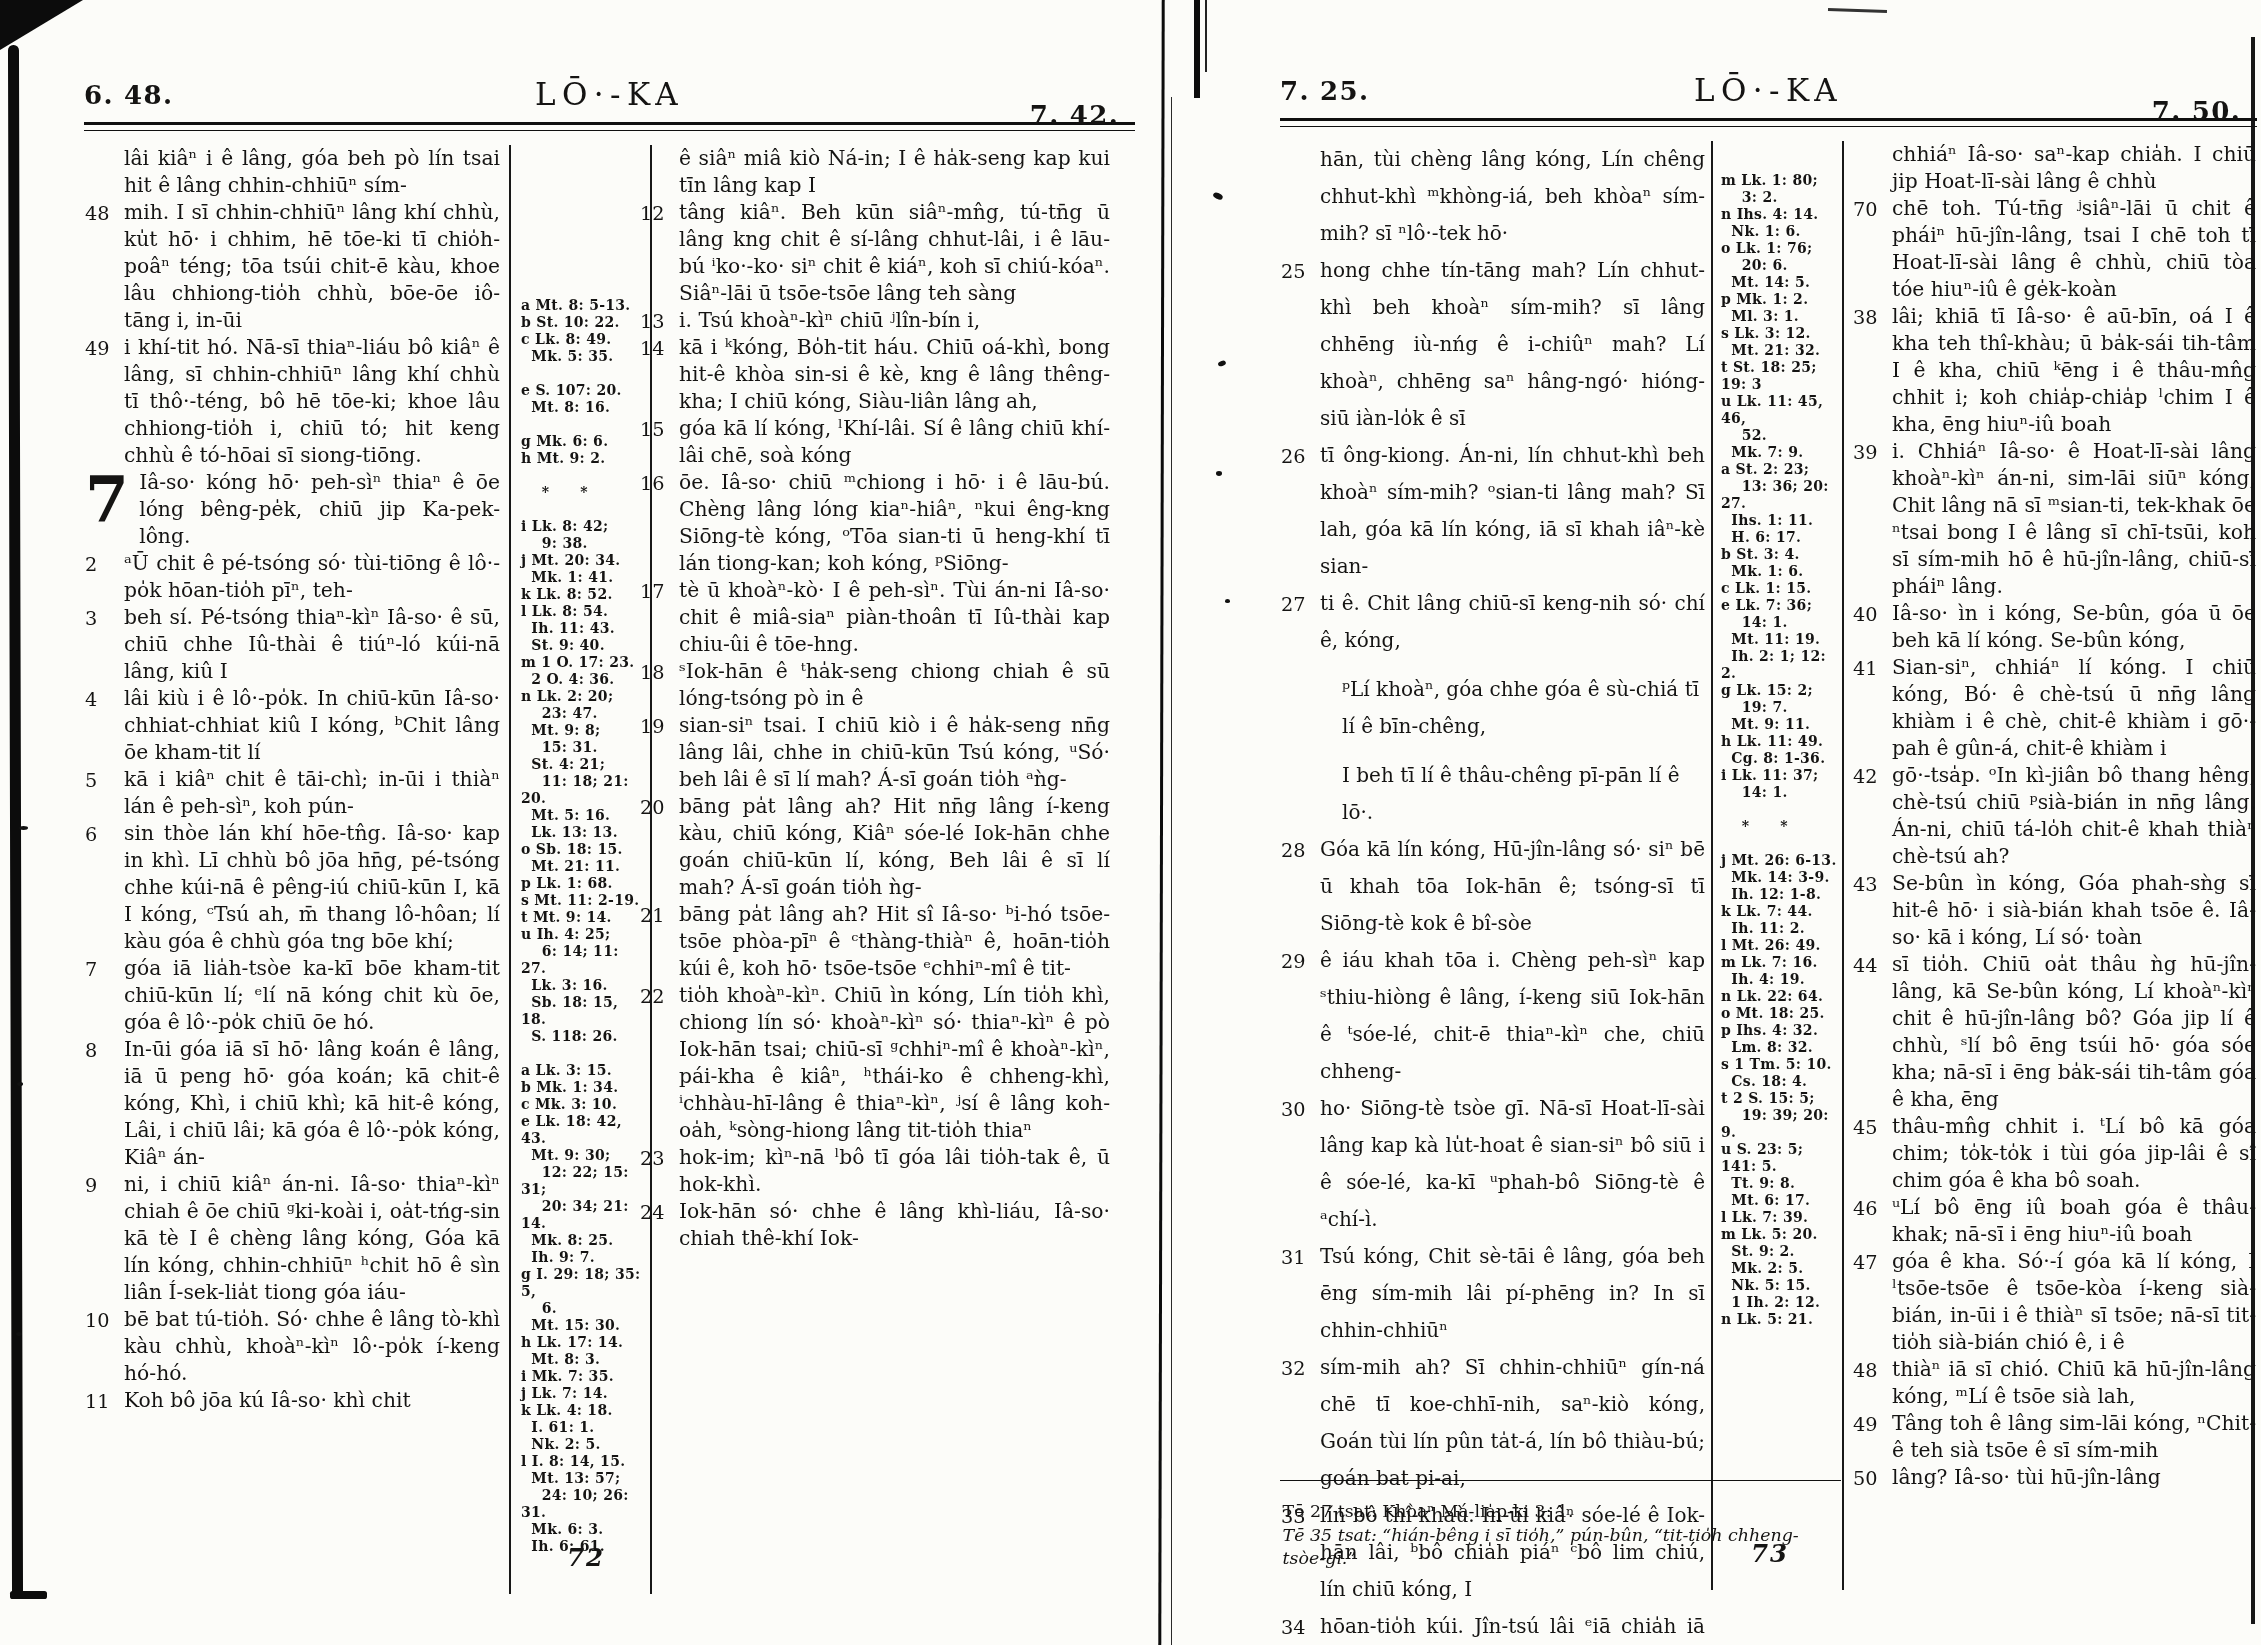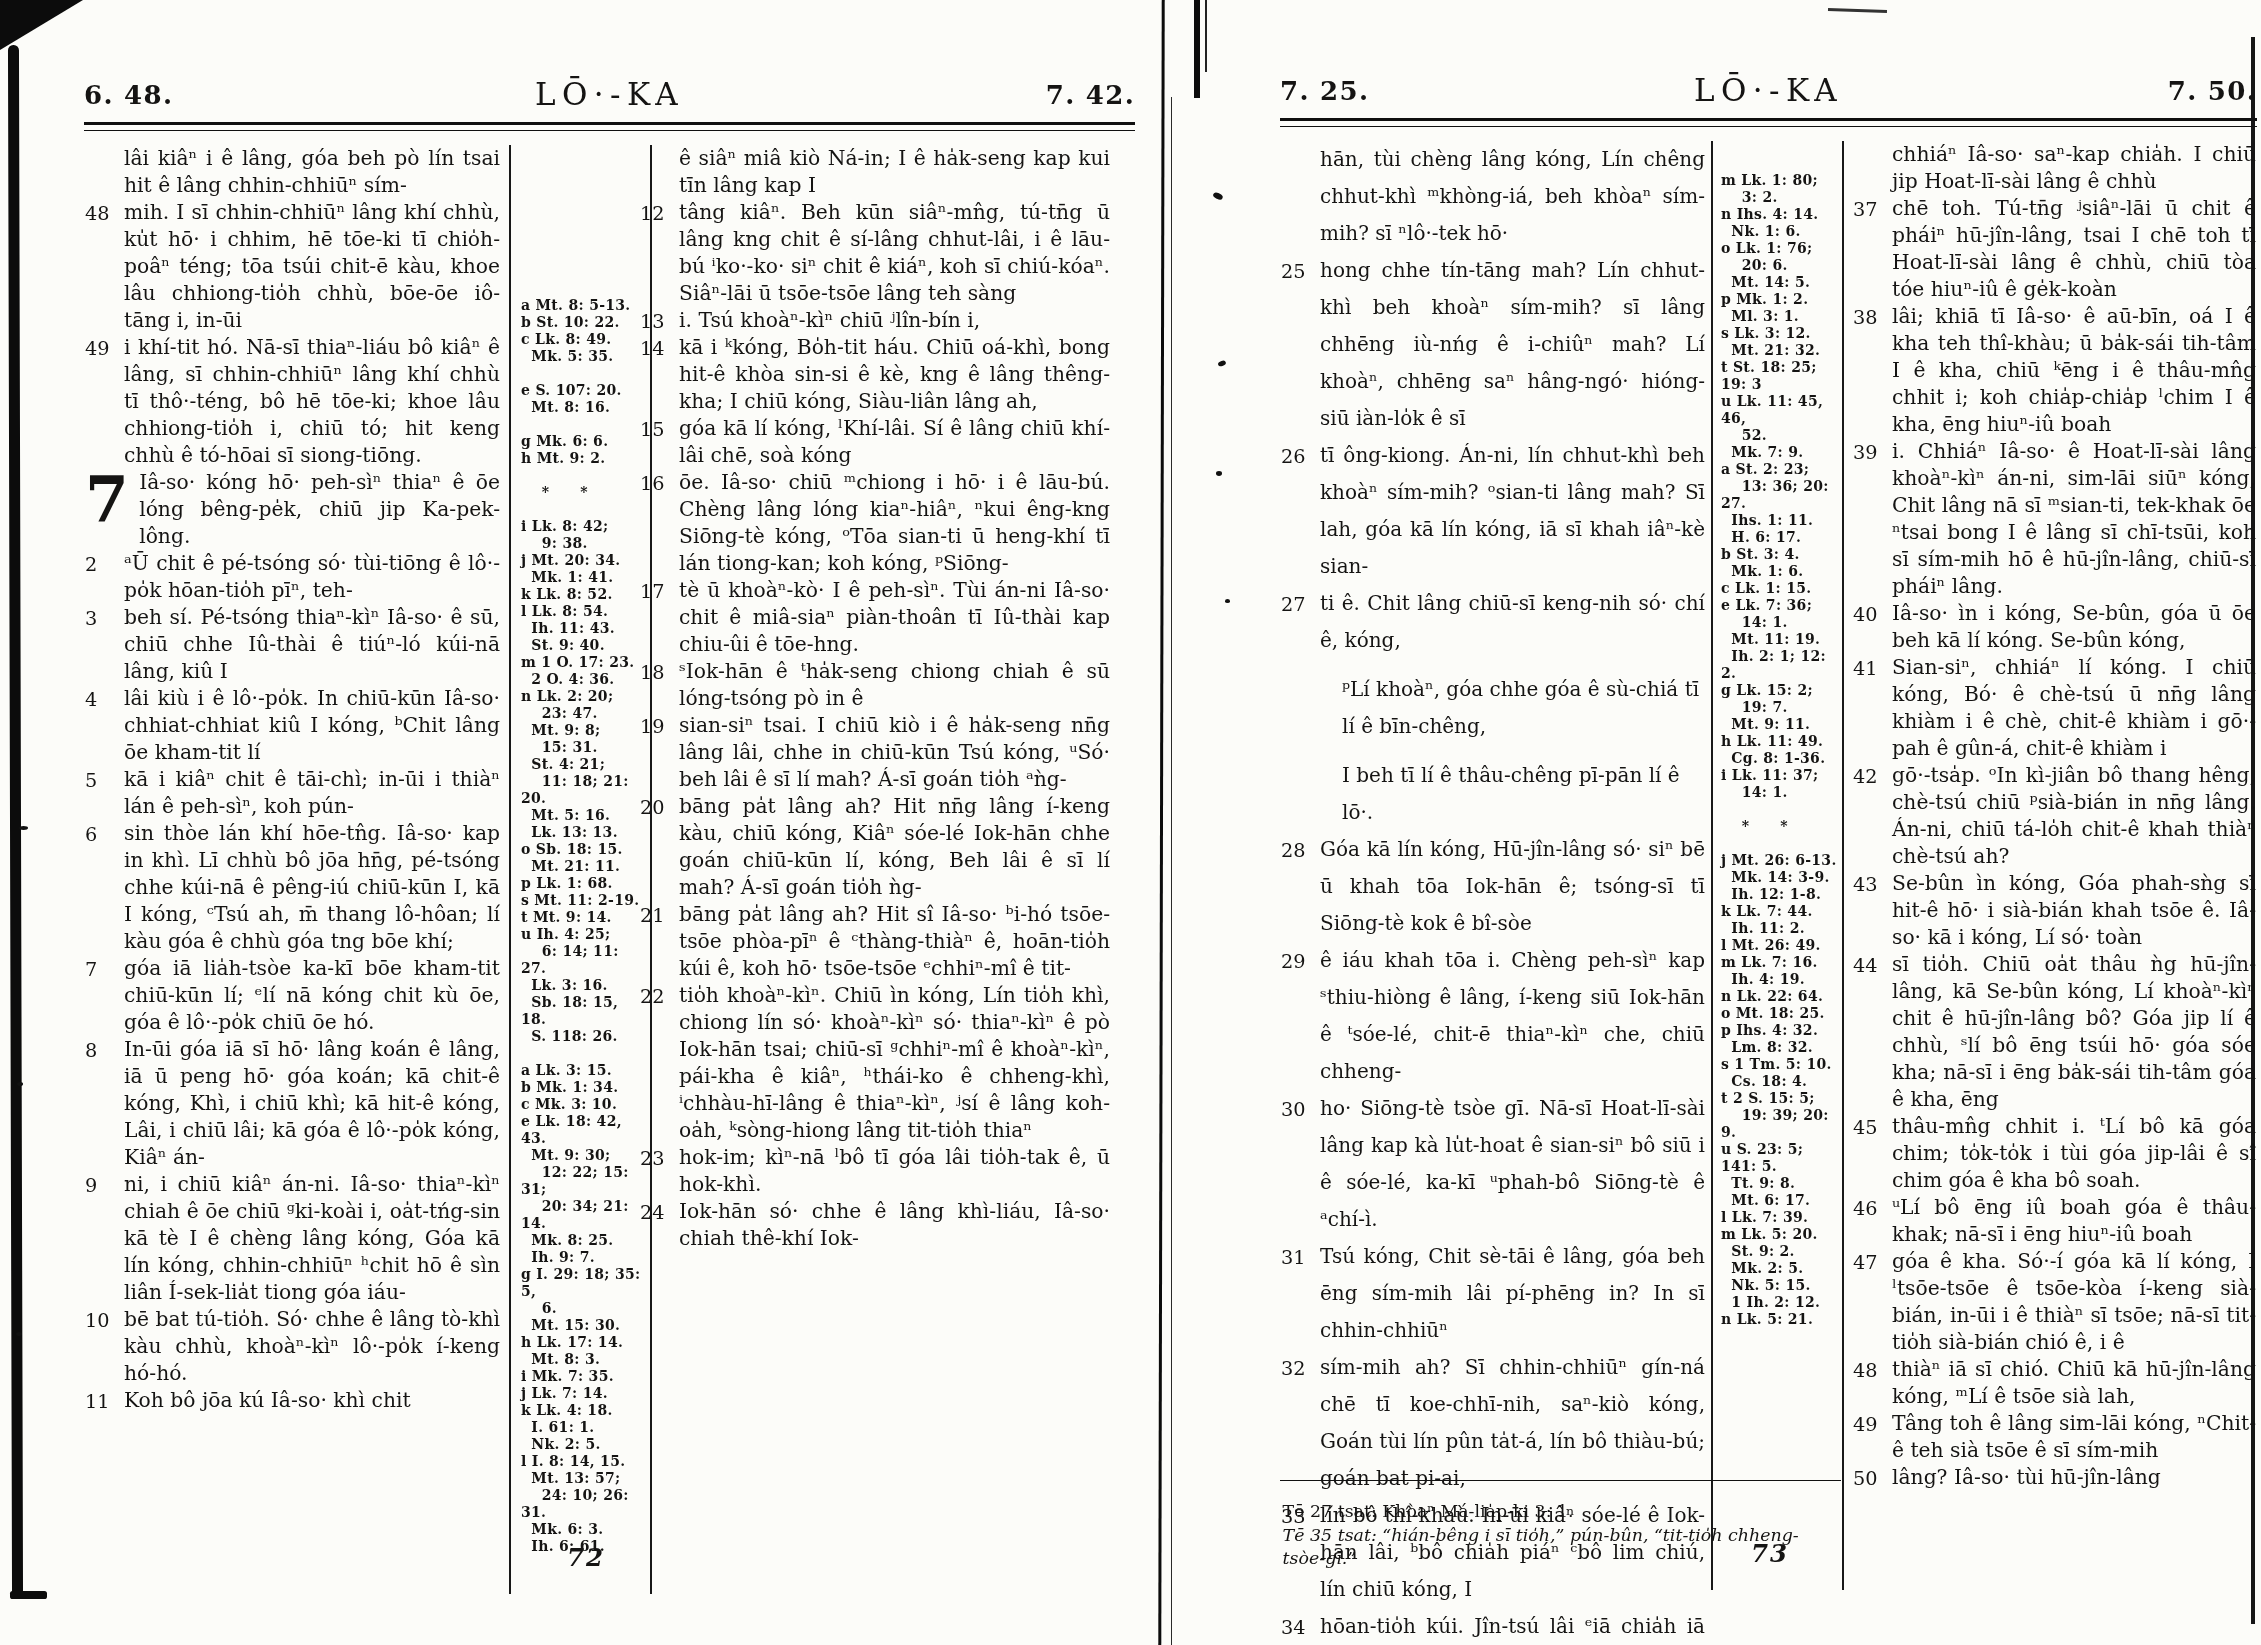--- a/index.html
+++ b/index.html
@@ -27,21 +27,21 @@
   .sp5{left:17px;top:1082px;width:6.4px;height:3.9px;}
   .sp6{left:15.5px;top:1332px;width:6.4px;height:3.9px;}
   .sp7{left:1225px;top:599px;width:5.2px;height:3.9px;}
   
   .page{position:absolute;}
   .page.left{left:84px;top:76px;width:1051px;height:1547px;}
   .page.right{left:1280px;top:72px;width:977px;height:1547px;}
   header{position:relative;height:37px;}
   .h-ref{position:absolute;top:3.9px;font-size:26px;font-weight:700;letter-spacing:1.3px;}
   .h-ref.hl{left:0;}
-  .h-ref.hr{right:0;}
+  .h-ref.hr{right:16px;margin-top:20px;}
   .h-title{position:absolute;left:50%;top:0;transform:translateX(-50%);
     font-size:31px;font-weight:400;letter-spacing:6.4px;}
   .hrule{margin-top:9px;height:5.2px;border-top:3.9px solid #101010;border-bottom:1.9px solid #101010;}
   .pbody{position:relative;margin-top:14px;height:1450px;}
   
   .col{position:absolute;top:0;font-size:20.3px;line-height:27px;text-align:justify;}
   .page.left  .col1{left:0;width:416px;padding-left:40px;box-sizing:border-box;}
   .page.left  .col2{left:552px;width:474px;padding-left:43px;box-sizing:border-box;}
   .page.right .col1{left:0;width:425px;padding-left:40px;box-sizing:border-box;font-size:20px;line-height:37px;}
   .page.right .col2{left:572px;width:404px;padding-left:40px;box-sizing:border-box;}
@@ -285,21 +285,21 @@
 l Lk. 7: 39.
 m Lk. 5: 20.
   St. 9: 2.
   Mk. 2: 5.
   Nk. 5: 15.
   1 Ih. 2: 12.
 n Lk. 5: 21.</div>
       <div class="vrule vr2"></div>
       <div class="col col2">
         <p class="v"><span class="vn"></span><span class="vt">chhiáⁿ Iâ-so· saⁿ-kap chia̍h. I chiū jip Hoat-lī-sài lâng ê chhù</span></p>
-        <p class="v"><span class="vn">37</span><span class="vt">chē toh. Tú-tn̄g ʲsiâⁿ-lāi ū chit ê pháiⁿ hū-jîn-lâng, tsai I chē toh tī Hoat-lī-sài lâng ê chhù, chiū tòa tóe hiuⁿ-iû ê ge̍k-koàn</span></p>
+        <p class="v"><span class="vn">70</span><span class="vt">chē toh. Tú-tn̄g ʲsiâⁿ-lāi ū chit ê pháiⁿ hū-jîn-lâng, tsai I chē toh tī Hoat-lī-sài lâng ê chhù, chiū tòa tóe hiuⁿ-iû ê ge̍k-koàn</span></p>
         <p class="v"><span class="vn">38</span><span class="vt">lâi; khiā tī Iâ-so· ê aū-bīn, oá I ê kha teh thî-khàu; ū ba̍k-sái tih-tâm I ê kha, chiū ᵏēng i ê thâu-mn̂g chhit i; koh chia̍p-chia̍p ˡchim I ê kha, ēng hiuⁿ-iû boah</span></p>
         <p class="v"><span class="vn">39</span><span class="vt">i. Chhiáⁿ Iâ-so· ê Hoat-lī-sài lâng khoàⁿ-kìⁿ án-ni, sim-lāi siūⁿ kóng, Chit lâng nā sī ᵐsian-ti, tek-khak ōe ⁿtsai bong I ê lâng sī chī-tsūi, koh sī sím-mih hō ê hū-jîn-lâng, chiū-sī pháiⁿ lâng.</span></p>
         <p class="v"><span class="vn">40</span><span class="vt">Iâ-so· ìn i kóng, Se-bûn, góa ū ōe beh kā lí kóng. Se-bûn kóng,</span></p>
         <p class="v"><span class="vn">41</span><span class="vt">Sian-siⁿ, chhiáⁿ lí kóng. I chiū kóng, Bó· ê chè-tsú ū nn̄g lâng khiàm i ê chè, chit-ê khiàm i gō·-pah ê gûn-á, chit-ê khiàm i</span></p>
         <p class="v"><span class="vn">42</span><span class="vt">gō·-tsa̍p. ᵒIn kì-jiân bô thang hêng, chè-tsú chiū ᵖsià-bián in nn̄g lâng. Án-ni, chiū tá-lo̍h chit-ê khah thiàⁿ chè-tsú ah?</span></p>
         <p class="v"><span class="vn">43</span><span class="vt">Se-bûn ìn kóng, Góa phah-sǹg sī hit-ê hō· i sià-bián khah tsōe ê. Iâ-so· kā i kóng, Lí só· toàn</span></p>
         <p class="v"><span class="vn">44</span><span class="vt">sī tio̍h. Chiū oa̍t thâu ǹg hū-jîn-lâng, kā Se-bûn kóng, Lí khoàⁿ-kìⁿ chit ê hū-jîn-lâng bô? Góa jip lí ê chhù, ˢlí bô ēng tsúi hō· góa sóe kha; nā-sī i ēng ba̍k-sái tih-tâm góa ê kha, ēng</span></p>
         <p class="v"><span class="vn">45</span><span class="vt">thâu-mn̂g chhit i. ᵗLí bô kā góa chim; to̍k-to̍k i tùi góa jip-lâi ê sî chim góa ê kha bô soah.</span></p>
         <p class="v"><span class="vn">46</span><span class="vt">ᵘLí bô ēng iû boah góa ê thâu-khak; nā-sī i ēng hiuⁿ-iû boah</span></p>
         <p class="v"><span class="vn">47</span><span class="vt">góa ê kha. Só·-í góa kā lí kóng, I ˡtsōe-tsōe ê tsōe-kòa í-keng sià-bián, in-ūi i ê thiàⁿ sī tsōe; nā-sī tit-tio̍h sià-bián chió ê, i ê</span></p>

